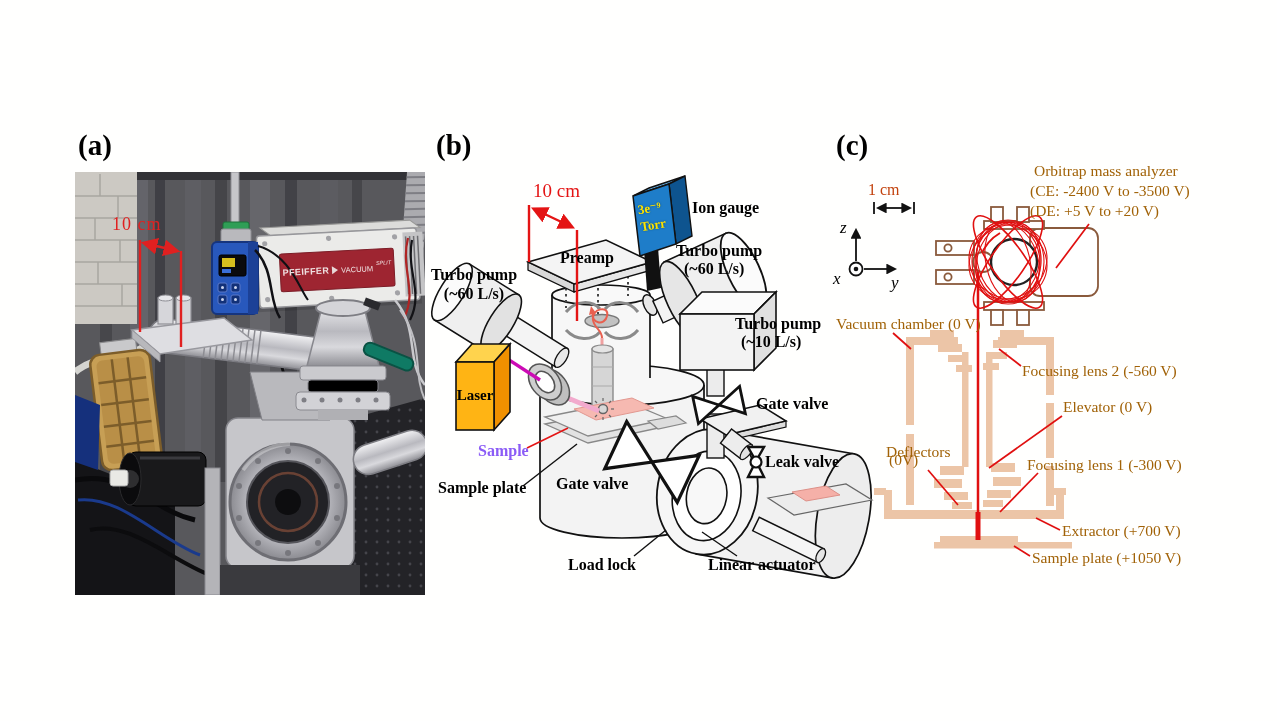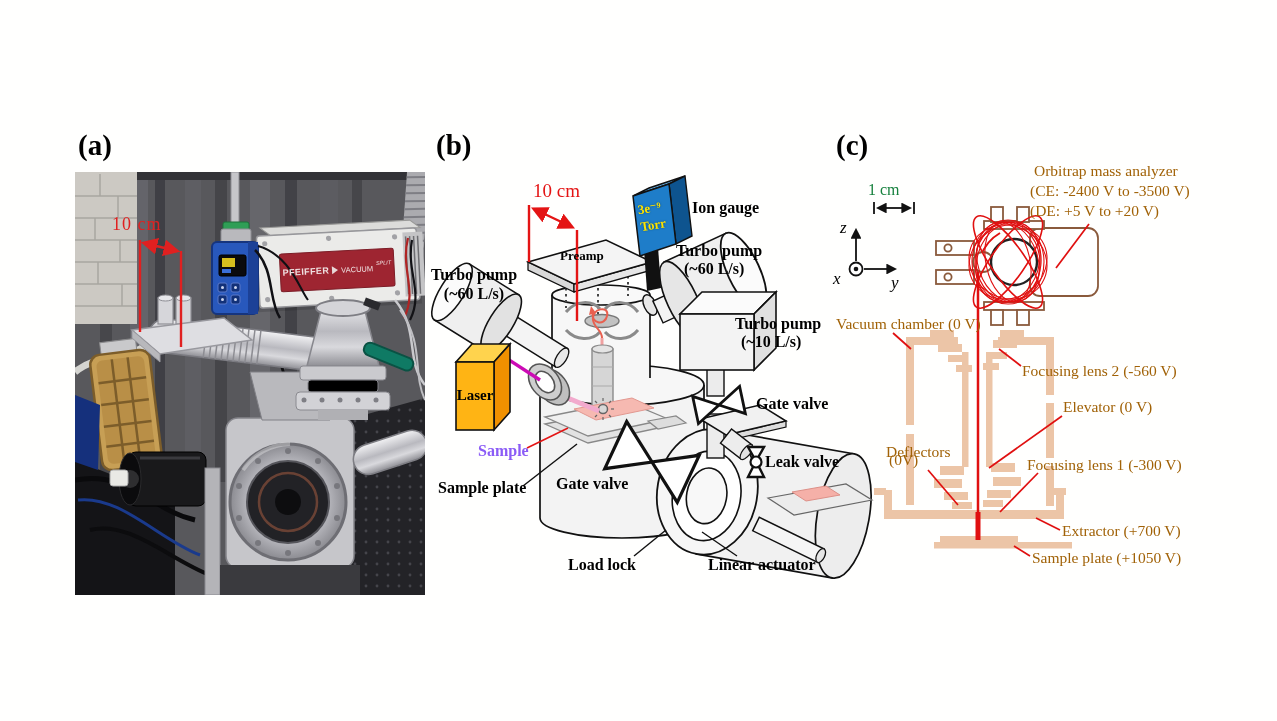--- a/index.html
+++ b/index.html
@@ -6,21 +6,21 @@
   .canvas{position:relative;width:1277px;height:721px;background:#fffffe;overflow:hidden;
           font-family:"Liberation Serif","DejaVu Serif",serif;}
   svg{position:absolute;left:0;top:0;}
   .lbl{position:absolute;white-space:nowrap;color:#000;font-weight:bold;font-size:16px;line-height:1.08;}
   .panel-tag{font-size:29px;font-weight:bold;}
   .redlbl{color:#a16207;font-weight:normal;font-size:15.5px;}
   .redbold{color:#8b5cf6;font-weight:bold;}
   .redscale{color:#e41414;font-weight:normal;font-size:19px;}
   .ctr{text-align:center;}
   .it{font-style:italic;font-weight:normal;font-size:17px;}
-  .blk{color:#15803d;font-weight:normal;font-size:16px;}
+  .blk{color:#c2410c;font-weight:normal;font-size:16px;}
   .gauge-txt{position:absolute;left:639px;top:199px;width:42px;transform:rotate(-9deg);
              color:#ffe400;font-weight:bold;font-size:13px;line-height:1.3;text-shadow:0 0 2px #084a7a;}
   .pf-label{position:absolute;left:282px;top:256px;width:110px;height:28px;transform:rotate(-3deg);
             display:flex;align-items:center;justify-content:center;gap:3px;color:#efe0e0;}
   .pf-brand{font-size:9px;font-weight:bold;letter-spacing:.4px;font-family:"Liberation Sans",sans-serif;}
   .pf-arrow{width:0;height:0;border-left:6px solid #e8d8d8;border-top:4px solid transparent;border-bottom:4px solid transparent;}
   .pf-word2{font-size:7.5px;font-family:"Liberation Sans",sans-serif;}
   .pf-model{font-size:5.5px;font-style:italic;align-self:flex-start;margin-top:6px;font-family:"Liberation Sans",sans-serif;}
   .photo10{position:absolute;left:112px;top:214px;color:#e02020;font-size:18px;letter-spacing:1px;font-weight:normal;}
 </style>
@@ -553,21 +553,21 @@
 
 <div class="photo10">10 cm</div>
 <div class="pf-label">
   <span class="pf-brand">PFEIFFER</span>
   <span class="pf-arrow"></span>
   <span class="pf-word2">VACUUM</span>
   <span class="pf-model">SPLIT</span>
 </div>
 
 <div class="lbl redscale" style="left:533px;top:181px;">10 cm</div>
-<div class="lbl" style="left:560px;top:249px;font-size:13px;">Preamp</div>
+<div class="lbl" style="left:560px;top:249px;font-size:16px;">Preamp</div>
 <div class="gauge-txt">
   <div>3e⁻⁹</div>
   <div>Torr</div>
 </div>
 <div class="lbl" style="left:692px;top:199px;">Ion gauge</div>
 <div class="lbl ctr" style="left:430px;top:266px;width:88px;">Turbo pump</div>
 <div class="lbl ctr" style="left:430px;top:285px;width:88px;">(~60 L/s)</div>
 <div class="lbl" style="left:676px;top:242px;">Turbo pump</div>
 <div class="lbl" style="left:684px;top:260px;">(~60 L/s)</div>
 <div class="lbl" style="left:735px;top:315px;">Turbo pump</div>

